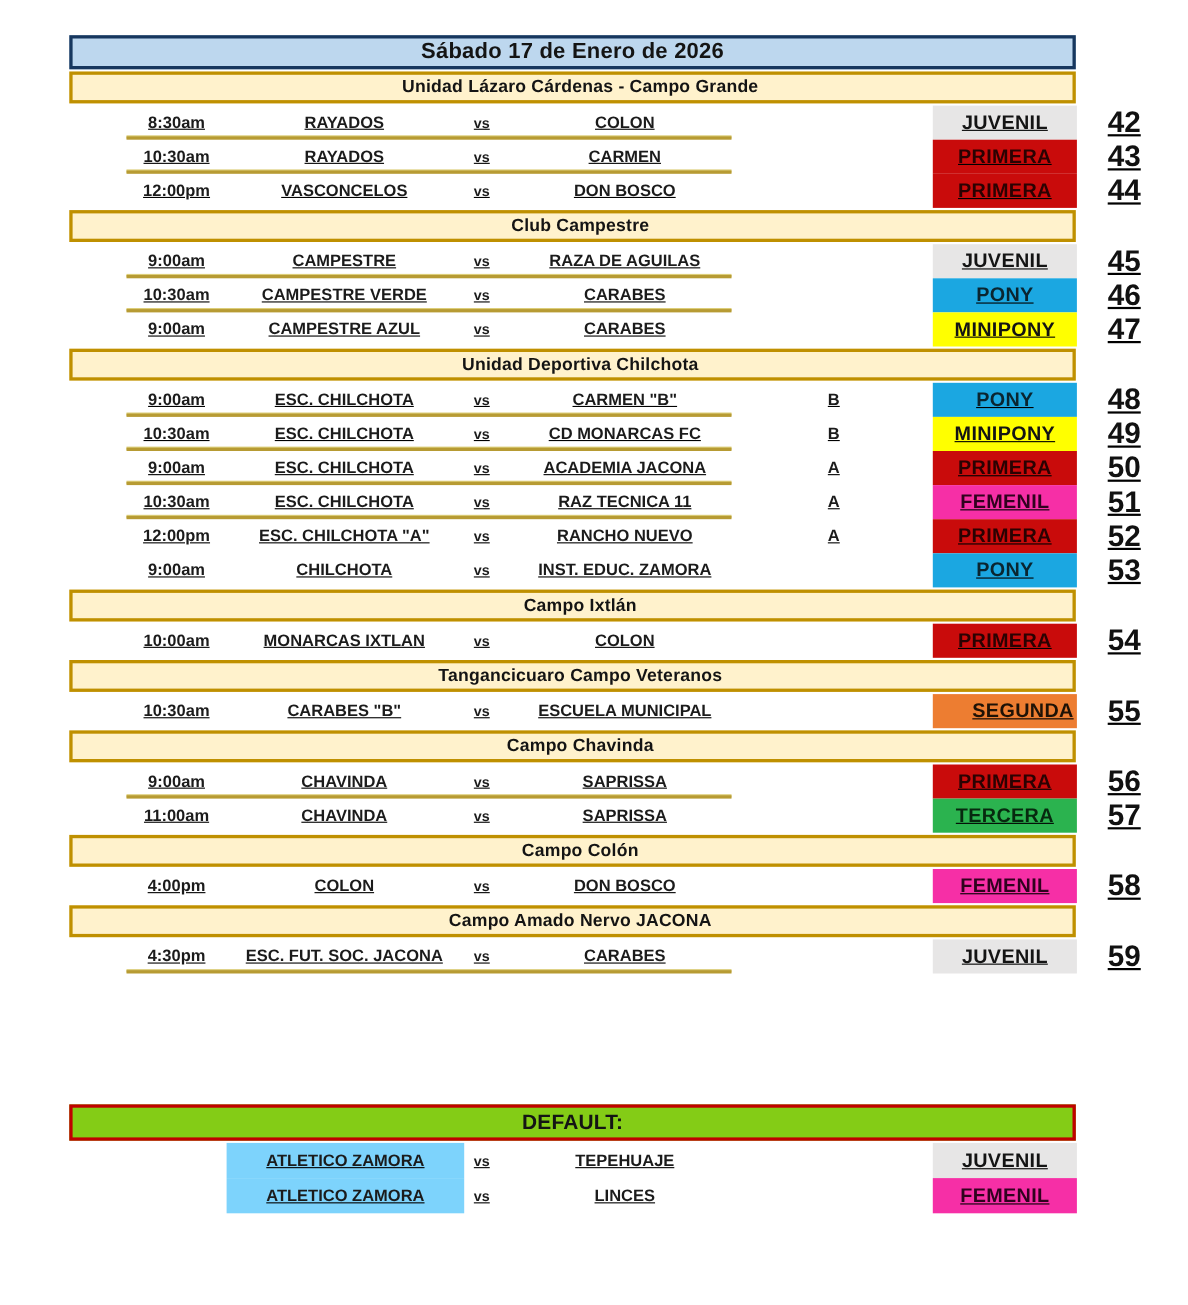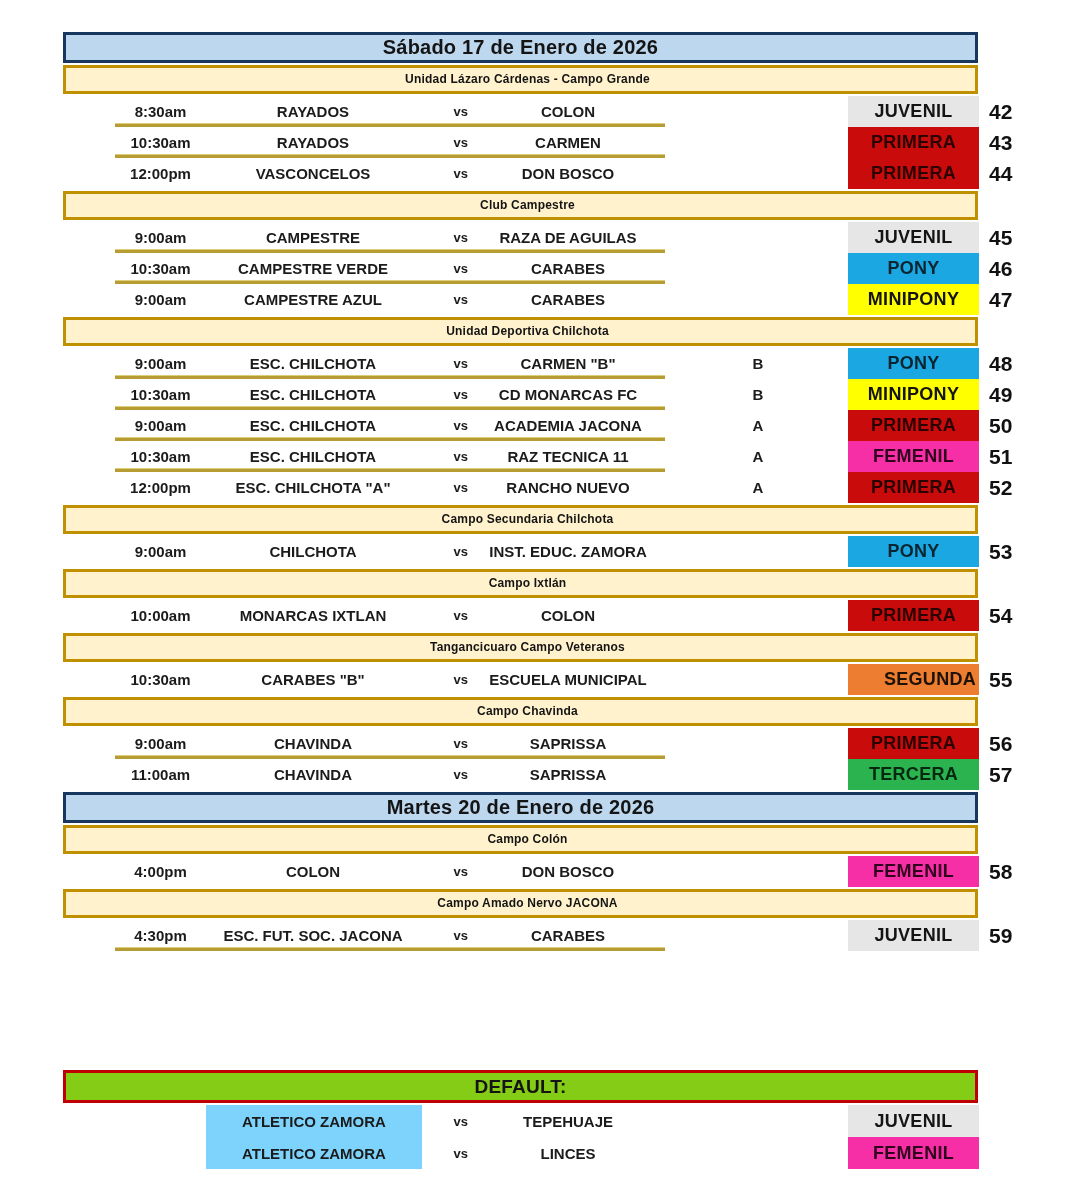--- a/index.html
+++ b/index.html
@@ -22,66 +22,67 @@
     letter-spacing:.2px;
   }
   .bar-date{
     background:#BDD7EE;
     border:3px solid #17375E;
     height:31px;line-height:25px;font-size:20px;
   }
   .bar-venue{
     background:#FFF2CC;
     border:3px solid #BF9000;
-    height:29px;line-height:23px;font-size:12px;padding-left:14px;
+    height:29px;line-height:23px;font-size:16px;padding-left:14px;
   }
   .default-bar{
     background:#84cc16;
     border:3px solid #C00000;
     height:33px;line-height:27px;font-size:19px;
   }
 
   
   .match-row{
     position:relative;
     box-sizing:border-box;
     height:31px;
     margin-left:63px;
     padding-left:40px;
     display:grid;
     grid-template-columns:115px 190px 60px 200px 180px 131px 64px;
     align-items:center;
+    text-decoration:underline;
   }
   .match-row.u::after{
     content:"";
     position:absolute;
     left:52px;bottom:0;
     width:550px;height:3px;
     background:#B79B33;
     box-shadow:0 -1px 0 #DCCE7A;
   }
   .cell{
     text-align:center;
     font-size:15px;
     font-weight:700;
     color:#1b1b1b;
     white-space:nowrap;
     overflow:visible;
   }
-  .cell-vs{font-size:13px;text-align:right;}
+  .cell-vs{font-size:13px;}
   .cell-badge{
     height:31px;
     display:flex;align-items:center;justify-content:center;
     font-size:18px;font-weight:700;
     letter-spacing:.3px;
   }
   .cell-num{
     text-align:left;
-    padding-left:10px;
-    font-size:21px;
+    padding-left:28px;
+    font-size:27px;
     font-weight:700;
     color:#111;
   }
 
   .spacer{height:117px;}
 
   .default-row{height:32px;}
   .default-row .cell-badge{height:32px;}
   .default-row .cell-home{
     background:#7dd3fc;
@@ -191,21 +192,20 @@
       </div>
       <div class="match-row">
         <div class="cell cell-time">12:00pm</div>
         <div class="cell cell-home">ESC. CHILCHOTA "A"</div>
         <div class="cell cell-vs">vs</div>
         <div class="cell cell-away">RANCHO NUEVO</div>
         <div class="cell cell-group">A</div>
         <div class="cell cell-badge" style="background: rgb(201, 11, 11); color: rgb(42, 2, 2);">PRIMERA</div>
         <div class="cell cell-num">52</div>
       </div>
-      <div class="bar bar-venue">Campo Secundaria Chilchota</div>
       <div class="match-row">
         <div class="cell cell-time">9:00am</div>
         <div class="cell cell-home">CHILCHOTA</div>
         <div class="cell cell-vs">vs</div>
         <div class="cell cell-away">INST. EDUC. ZAMORA</div>
         <div class="cell cell-group"></div>
         <div class="cell cell-badge" style="background: rgb(27, 167, 225); color: rgb(10, 37, 48);">PONY</div>
         <div class="cell cell-num">53</div>
       </div>
       <div class="bar bar-venue">Campo Ixtlán</div>
@@ -240,21 +240,20 @@
       </div>
       <div class="match-row">
         <div class="cell cell-time">11:00am</div>
         <div class="cell cell-home">CHAVINDA</div>
         <div class="cell cell-vs">vs</div>
         <div class="cell cell-away">SAPRISSA</div>
         <div class="cell cell-group"></div>
         <div class="cell cell-badge" style="background: rgb(43, 179, 79); color: rgb(7, 41, 15);">TERCERA</div>
         <div class="cell cell-num">57</div>
       </div>
-      <div class="bar bar-date">Martes 20 de Enero de 2026</div>
       <div class="bar bar-venue">Campo Colón</div>
       <div class="match-row">
         <div class="cell cell-time">4:00pm</div>
         <div class="cell cell-home">COLON</div>
         <div class="cell cell-vs">vs</div>
         <div class="cell cell-away">DON BOSCO</div>
         <div class="cell cell-group"></div>
         <div class="cell cell-badge" style="background: rgb(246, 47, 166); color: rgb(48, 2, 30);">FEMENIL</div>
         <div class="cell cell-num">58</div>
       </div>

